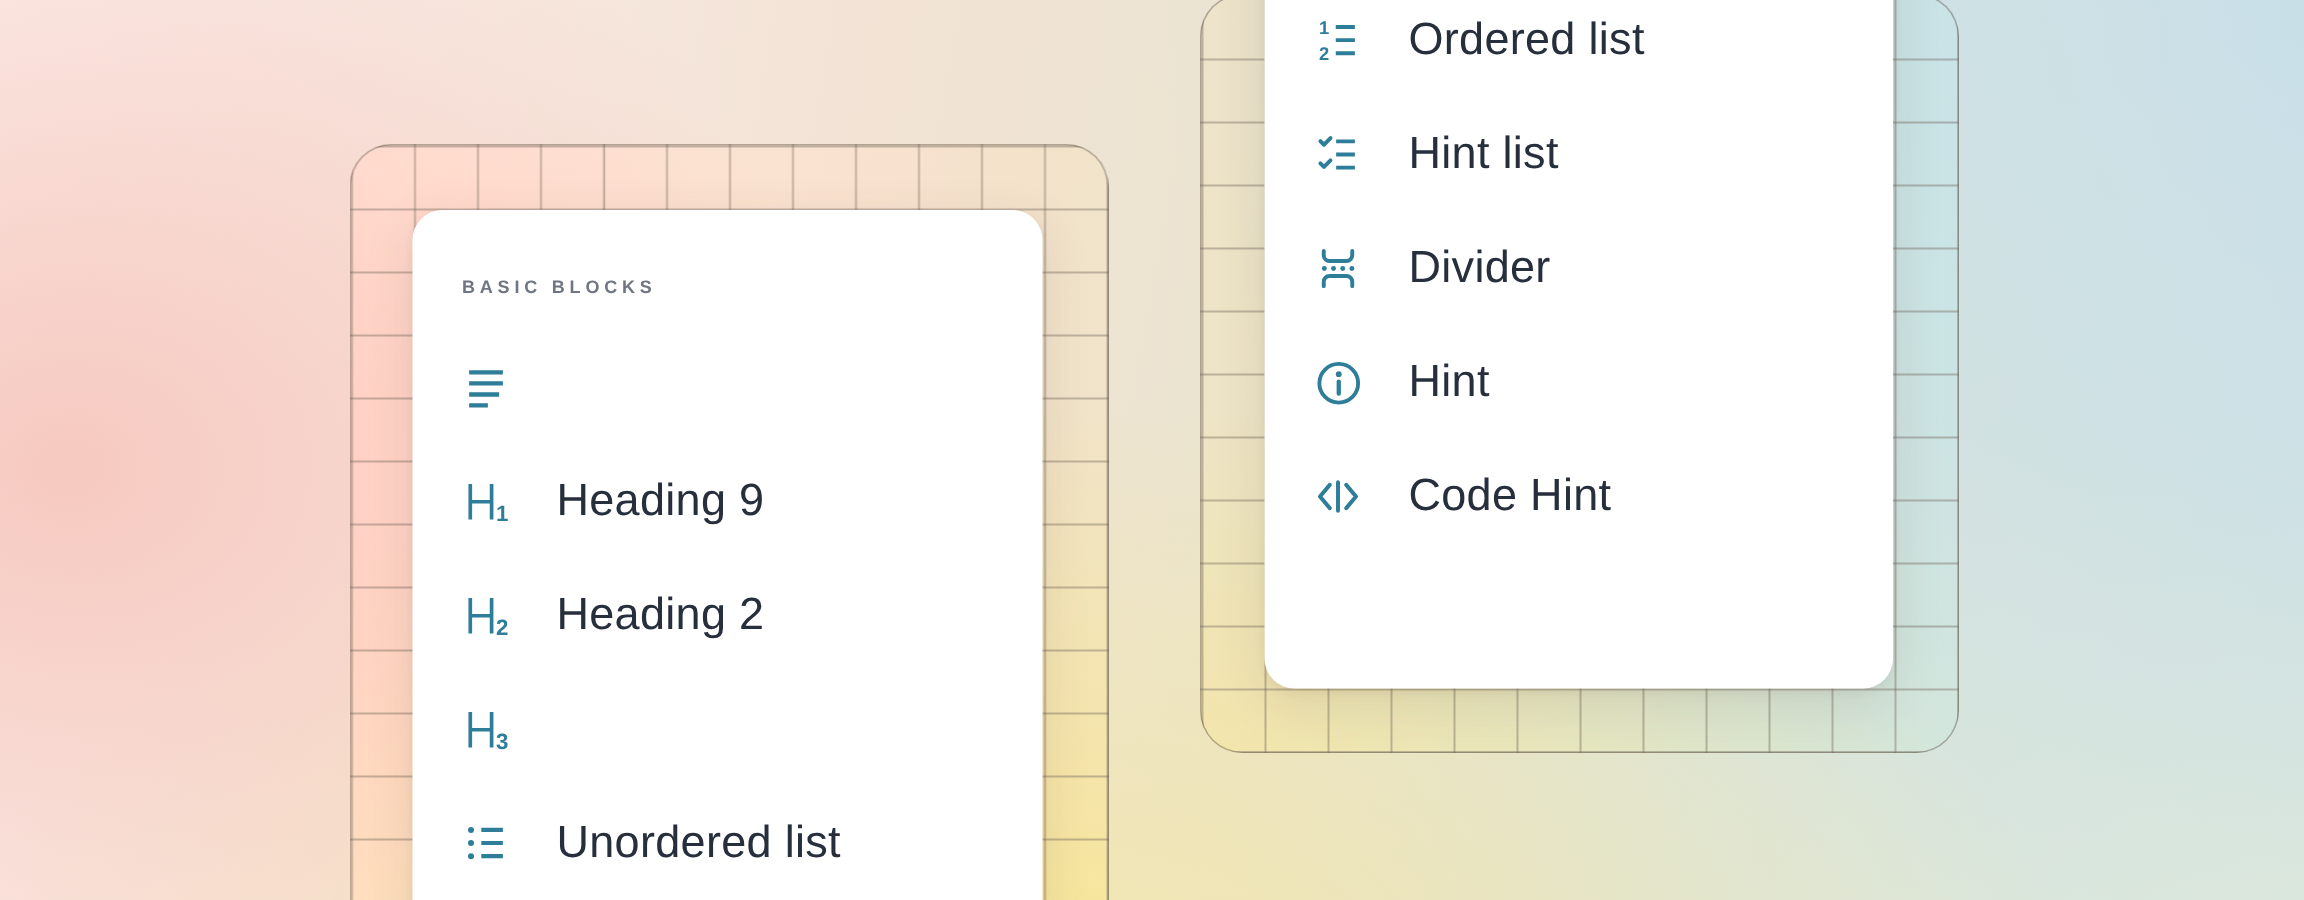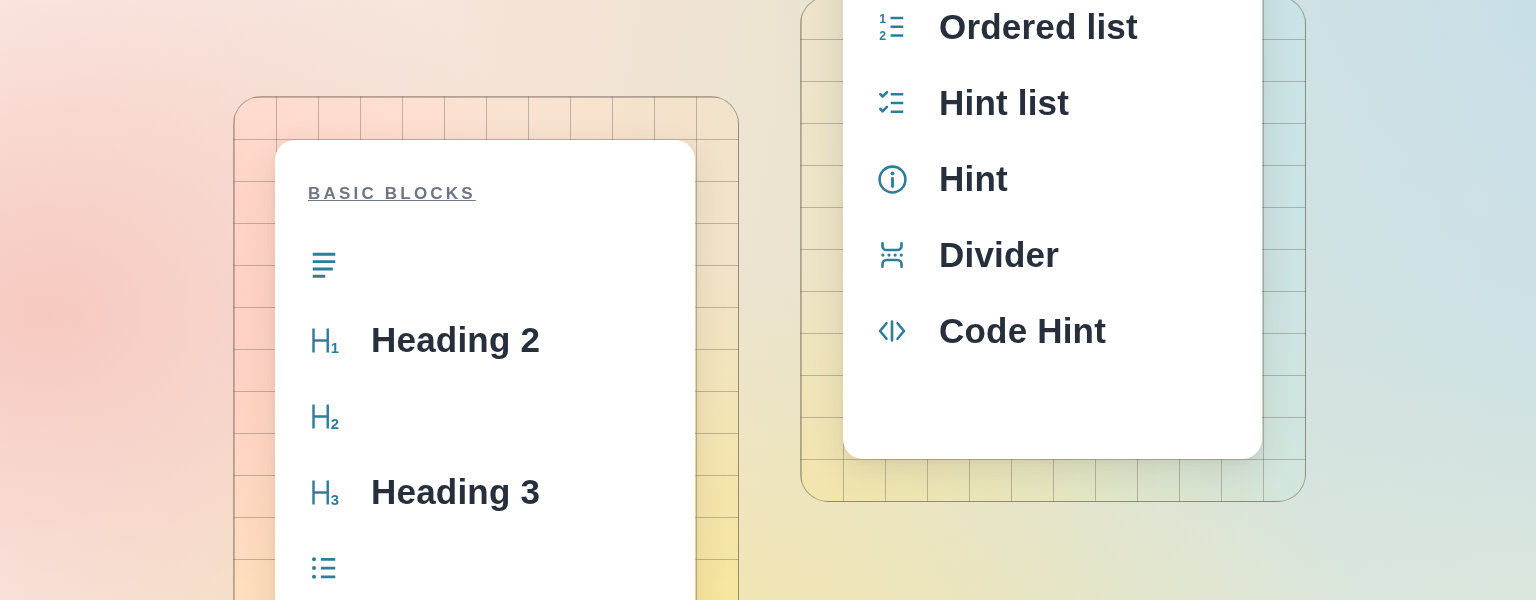--- a/index.html
+++ b/index.html
@@ -26,32 +26,31 @@
   .grid-panel.left{left:233px;top:96px;width:504px;height:540px;border-radius:28px 28px 0 0;}
   .grid-panel.right{left:800px;top:-4px;width:504px;height:504px;border-radius:28px;}
   .card{
     position:absolute;background:var(--card-bg,#fff);border-radius:20px;
     box-shadow:0 10px 34px rgba(80,60,40,.12), 0 2px 8px rgba(80,60,40,.06);
   }
   .card.left-card{left:275px;top:140px;width:420px;height:500px;}
   .card.right-card{left:843px;top:-70px;width:419px;height:529px;}
   .card-header{
     margin:44px 33px 0 33px;
-    font-size:17px;font-weight:700;letter-spacing:3.2px;
+    font-size:12px;font-weight:700;letter-spacing:3.2px;
     color:var(--header-color,#6f7582);
-    text-decoration:underline;
   }
   ul.menu{list-style:none;margin:0;padding:0 0 0 33px;}
   .left-card ul.menu{margin-top:22px;}
   .right-card ul.menu{padding-top:59px;}
   li.menu-item{height:76px;display:flex;align-items:center;gap:31px;cursor:pointer;}
   .mi-icon{width:32px;height:32px;flex:0 0 32px;display:flex;align-items:center;justify-content:center;}
   .mi-icon svg{display:block;}
   .mi-label{
-    font-size:35px;font-weight:700;letter-spacing:.2px;
+    font-size:30px;font-weight:400;letter-spacing:.2px;
     color:var(--label-color,#272f3d);white-space:nowrap;
   }
 </style>
 </head>
 <body>
 
 <div class="stage">
   <div class="grid-panel left"></div>
   <div class="grid-panel right"></div>
 
@@ -65,50 +64,51 @@
             </svg>
           </span>
   </li>
         <li class="menu-item">
     <span class="mi-icon">
             <svg width="31" height="31" viewBox="0 0 24 24">
               <path d="M3.5 2.8v18.4M14.5 2.8v18.4M3.5 12h11" stroke="#2e7d99" fill="none" stroke-width="1.9"></path>
               <text x="16.8" y="21.8" font-size="11.5" font-weight="bold" font-family="Liberation Sans,sans-serif" fill="#2e7d99">1</text>
             </svg>
           </span>
-    <span class="mi-label">Heading 2</span>
+    <span class="mi-label">Heading 9</span>
   </li>
         <li class="menu-item">
     <span class="mi-icon">
             <svg width="31" height="31" viewBox="0 0 24 24">
               <path d="M3.5 2.8v18.4M14.5 2.8v18.4M3.5 12h11" stroke="#2e7d99" fill="none" stroke-width="1.9"></path>
               <text x="16.8" y="21.8" font-size="11.5" font-weight="bold" font-family="Liberation Sans,sans-serif" fill="#2e7d99">2</text>
             </svg>
           </span>
+    <span class="mi-label">Heading 2</span>
   </li>
         <li class="menu-item">
     <span class="mi-icon">
             <svg width="31" height="31" viewBox="0 0 24 24">
               <path d="M3.5 2.8v18.4M14.5 2.8v18.4M3.5 12h11" stroke="#2e7d99" fill="none" stroke-width="1.9"></path>
               <text x="16.8" y="21.8" font-size="11.5" font-weight="bold" font-family="Liberation Sans,sans-serif" fill="#2e7d99">3</text>
             </svg>
           </span>
-    <span class="mi-label">Heading 3</span>
   </li>
         <li class="menu-item">
     <span class="mi-icon">
             <svg width="30" height="30" viewBox="0 0 24 24">
               <g fill="#2e7d99">
                 <circle cx="4" cy="5" r="1.6"></circle>
                 <circle cx="4" cy="12" r="1.6"></circle>
                 <circle cx="4" cy="19" r="1.6"></circle>
               </g>
               <path d="M9.5 5H21M9.5 12H21M9.5 19H21" stroke="#2e7d99" fill="none" stroke-width="2.2"></path>
             </svg>
           </span>
+    <span class="mi-label">Unordered list</span>
   </li>
       </ul>
   </div>
 
   <div class="card right-card">
     <ul class="menu" id="right-menu">
         <li class="menu-item">
     <span class="mi-icon">
             <svg width="30" height="30" viewBox="0 0 24 24">
               <text x="1.8" y="8.4" font-size="9.8" font-weight="bold" font-family="Liberation Sans,sans-serif" fill="#2e7d99">1</text>
@@ -122,44 +122,44 @@
     <span class="mi-icon">
             <svg width="30" height="30" viewBox="0 0 24 24">
               <path d="M2.6 4.9l1.9 1.9L8 3.3M2.6 16.7l1.9 1.9L8 15.1" stroke="#2e7d99" fill="none" stroke-width="2.1" stroke-linecap="round" stroke-linejoin="round"></path>
               <path d="M11 5h10M11 12h10M11 19h10" stroke="#2e7d99" fill="none" stroke-width="2.1"></path>
             </svg>
           </span>
     <span class="mi-label">Hint list</span>
   </li>
         <li class="menu-item">
     <span class="mi-icon">
-            <svg width="31" height="31" viewBox="0 0 24 24">
-              <circle cx="12" cy="12" r="10" stroke="#2e7d99" fill="none" stroke-width="2"></circle>
-              <path d="M12 11.1v6.3" stroke="#2e7d99" fill="none" stroke-width="2.2" stroke-linecap="round"></path>
-              <circle cx="12" cy="7.3" r="1.5" fill="#2e7d99"></circle>
-            </svg>
-          </span>
-    <span class="mi-label">Hint</span>
-  </li>
-        <li class="menu-item">
-    <span class="mi-icon">
             <svg width="30" height="30" viewBox="0 0 24 24">
               <path d="M4.4 2.6v2.3a3.1 3.1 0 0 0 3.1 3.1h9a3.1 3.1 0 0 0 3.1-3.1V2.6M4.4 21.4v-2.3a3.1 3.1 0 0 1 3.1-3.1h9a3.1 3.1 0 0 1 3.1 3.1v2.3" stroke="#2e7d99" fill="none" stroke-width="2.1" stroke-linecap="round"></path>
               <g fill="#2e7d99">
                 <circle cx="4.7" cy="12" r="1.3"></circle>
                 <circle cx="9.6" cy="12" r="1.3"></circle>
                 <circle cx="14.5" cy="12" r="1.3"></circle>
                 <circle cx="19.4" cy="12" r="1.3"></circle>
               </g>
             </svg>
           </span>
     <span class="mi-label">Divider</span>
   </li>
         <li class="menu-item">
     <span class="mi-icon">
+            <svg width="31" height="31" viewBox="0 0 24 24">
+              <circle cx="12" cy="12" r="10" stroke="#2e7d99" fill="none" stroke-width="2"></circle>
+              <path d="M12 11.1v6.3" stroke="#2e7d99" fill="none" stroke-width="2.2" stroke-linecap="round"></path>
+              <circle cx="12" cy="7.3" r="1.5" fill="#2e7d99"></circle>
+            </svg>
+          </span>
+    <span class="mi-label">Hint</span>
+  </li>
+        <li class="menu-item">
+    <span class="mi-icon">
             <svg width="30" height="30" viewBox="0 0 24 24">
               <path d="M7.6 5.8 2.4 12l5.2 6.2M16.4 5.8 21.6 12l-5.2 6.2M12 4.4v15.2" stroke="#2e7d99" fill="none" stroke-width="2.1" stroke-linecap="round" stroke-linejoin="round"></path>
             </svg>
           </span>
     <span class="mi-label">Code Hint</span>
   </li>
       </ul>
   </div>
 </div>
 

